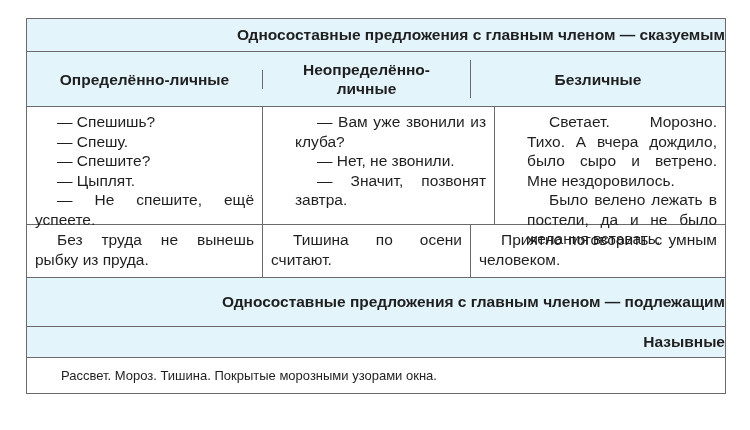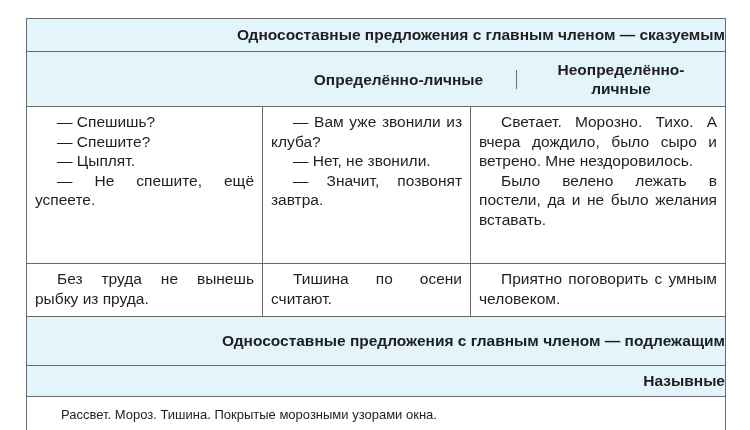--- a/index.html
+++ b/index.html
@@ -6,21 +6,21 @@
   body { width: 750px; height: 430px; position: relative; overflow: hidden;
          font-family: "Liberation Sans", sans-serif; color: #1f1f1f; }
   .tbl { position: absolute; left: 26px; top: 18px; width: 700px;
          border: 1.5px solid #6a6a6a; box-sizing: border-box; }
   .row { display: flex; border-bottom: 1.5px solid #6a6a6a; box-sizing: border-box; }
   .row:last-child { border-bottom: none; }
   .hdr { background: #e3f4fb; justify-content: flex-end; align-items: center;
          font-weight: bold; font-size: 15.5px; }
   .row1 { height: 33px; }
   .row2 { height: 55px; }
-  .row3 { height: 157px; }
+  .row3 { height: 118px; gap: 24px; }
   .row4 { height: 53px; }
   .row5 { height: 49px; }
   .row6 { height: 31px; }
   .row7 { height: 35px; }
   .cell { box-sizing: border-box; border-right: 1.5px solid #6a6a6a; }
   .cell:last-child { border-right: none; }
   .c1 { width: 236px; }
   .c2 { width: 208px; }
   .c3 { flex: 1; }
   .hcell { display: flex; align-items: center; justify-content: center; text-align: center;
@@ -41,25 +41,29 @@
 
   <div class="row hdr row2">
     <div class="cell c1">
       <div class="hcell">Определённо-личные</div>
     </div>
     <div class="cell c2">
       <div class="hcell">
           <span>Неопределённо-<br>личные</span>
         </div>
     </div>
+    <div class="cell c3">
+      <div class="hcell">Безличные</div>
+    </div>
   </div>
 
   <div class="row row3">
     <div class="cell c1 body">
       <p class="ind">— Спешишь?</p>
+      <p class="ind">— Спешу.</p>
       <p class="ind">— Спешите?</p>
       <p class="ind">— Цыплят.</p>
       <p class="ind">— Не спешите, ещё успеете.</p>
     </div>
     <div class="cell c2 body">
       <p class="ind">— Вам уже звонили из клуба?</p>
       <p class="ind">— Нет, не звонили.</p>
       <p class="ind">— Значит, позвонят завтра.</p>
     </div>
     <div class="cell c3 body">

